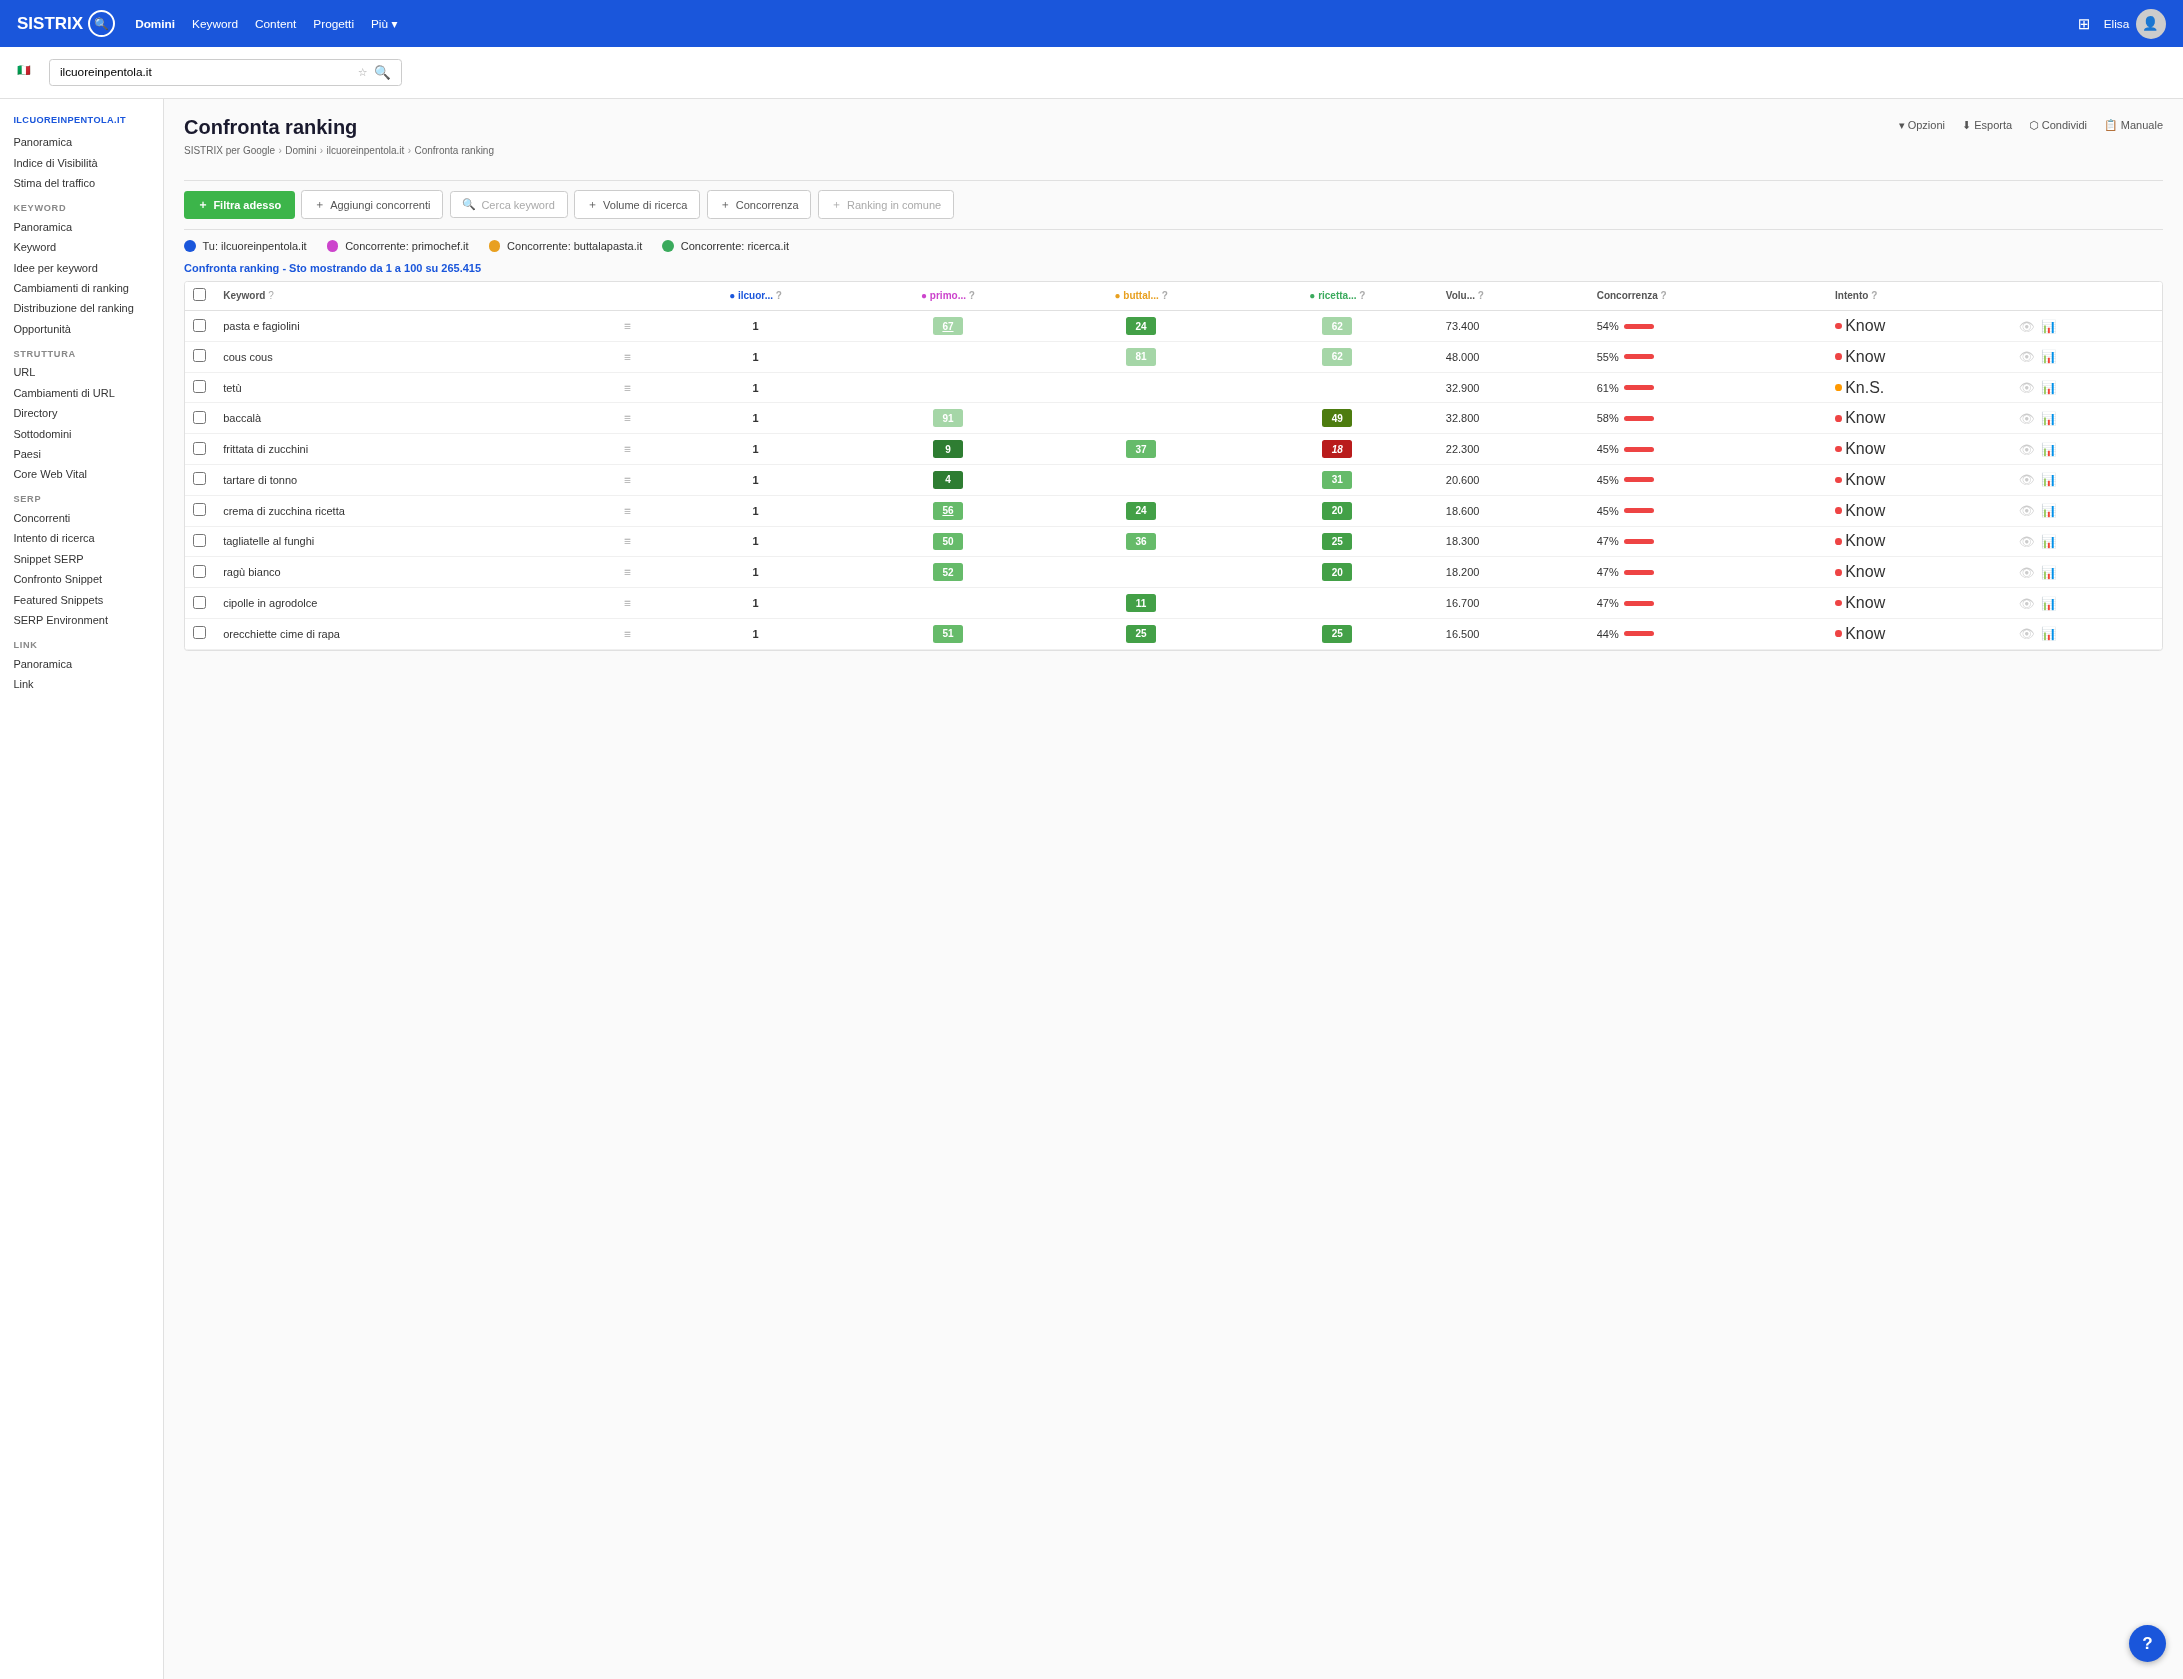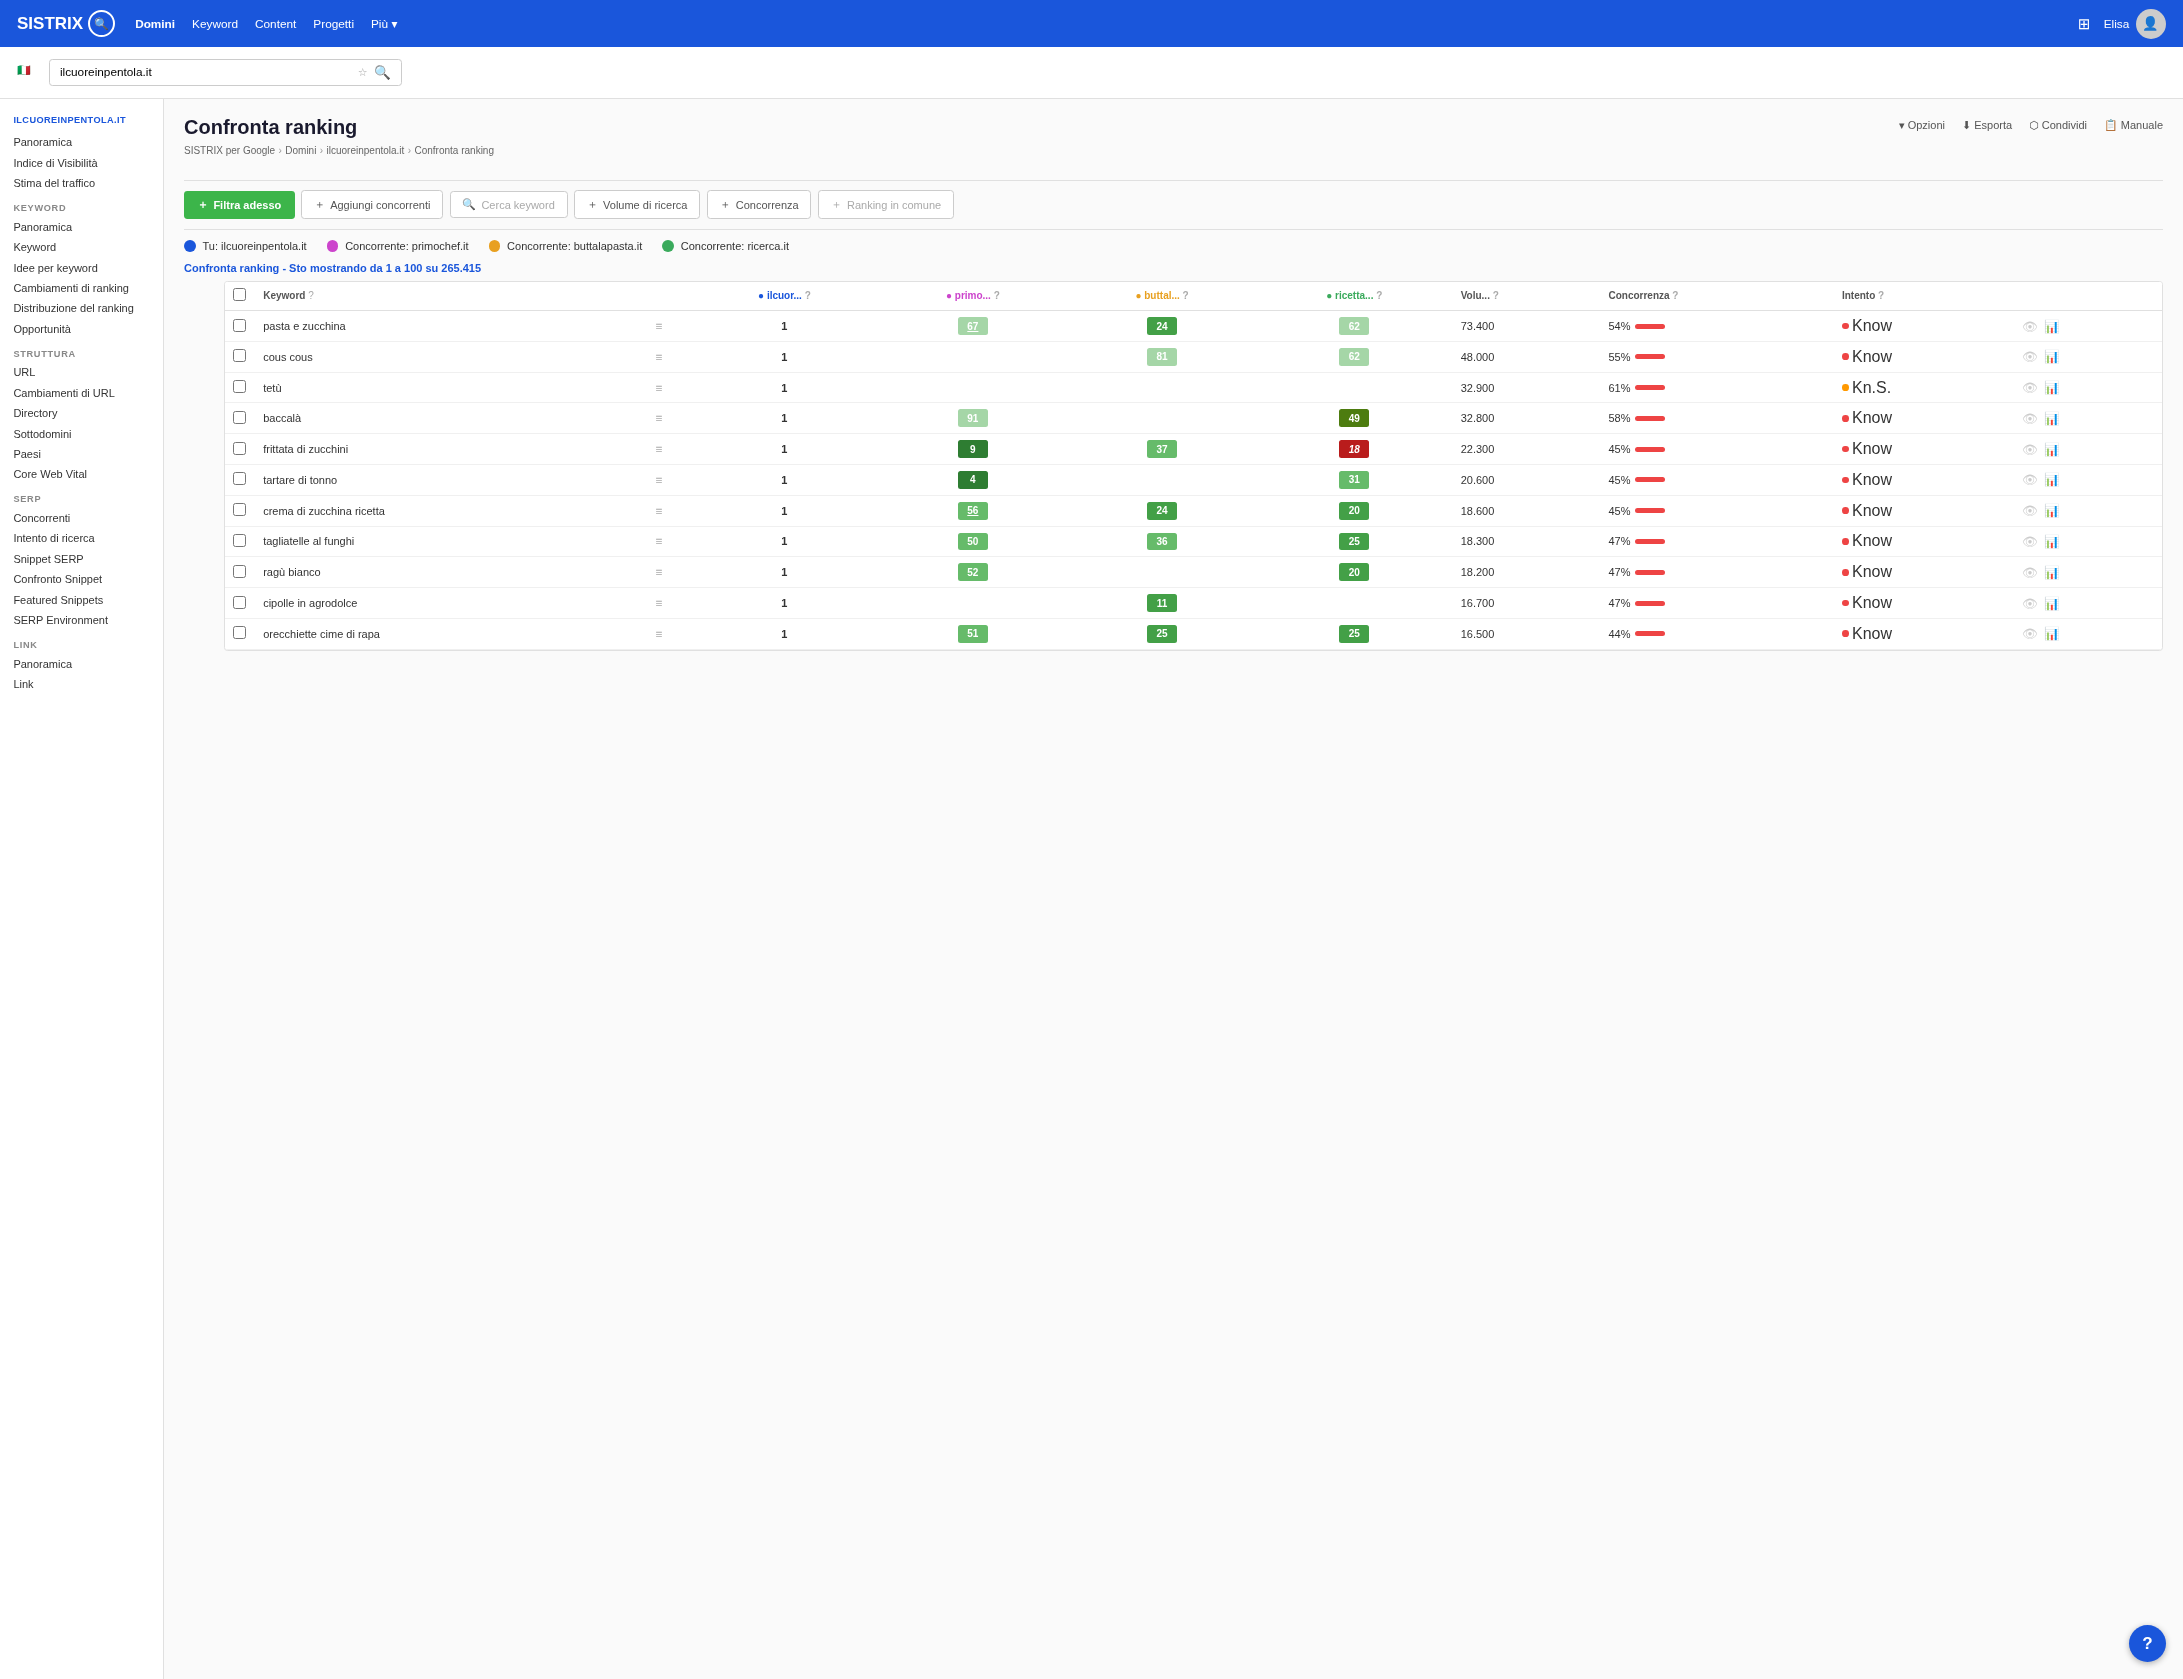--- a/index.html
+++ b/index.html
@@ -49,21 +49,21 @@
     .btn-conc { background: white; border: 0.8px solid #ccc; border-radius: 3.4px; padding: 5.9px 11.8px; font-size: 11px; cursor: pointer; display: flex; align-items: center; gap: 5px; color: #555; }
     .btn-rank { background: white; border: 0.8px solid #ccc; border-radius: 3.4px; padding: 5.9px 11.8px; font-size: 11px; cursor: pointer; display: flex; align-items: center; gap: 5px; color: #aaa; }
 
     
     .legend { display: flex; align-items: center; gap: 20px; margin: 10px 0 3.4px; }
     .legend-item { display: flex; align-items: center; gap: 6.7px; font-size: 11px; }
     .legend-dot { width: 11.8px; height: 11.8px; border-radius: 50%; }
 
     
     .table-header-row { font-size: 11px; font-weight: 700; color: #1a56db; margin: 10px 0 6.7px; }
-    .table-wrap { background: white; border: 0.8px solid #e0e0e0; border-radius: 3.4px; overflow: hidden; margin-left: 40px; }
+    .table-wrap { background: white; border: 0.8px solid #e0e0e0; border-radius: 3.4px; overflow: hidden; }
     table { width: 100%; border-collapse: collapse; }
     thead th { background: white; border-bottom: 1.7px solid #e0e0e0; padding: 6.7px 8.4px; font-size: 10px; color: #555; font-weight: 600; text-align: left; white-space: nowrap; }
     thead th.center { text-align: center; }
     tbody tr { border-bottom: 0.8px solid #f0f0f0; }
     tbody td { padding: 5.9px 8.4px; font-size: 11px; vertical-align: middle; }
     .td-center { text-align: center; }
     .td-check { width: 23.5px; }
     .td-kw { font-size: 11px; color: #333; }
     .td-icon { color: #aaa; font-size: 11.8px; }
     .rank-own { font-size: 11px; font-weight: 600; color: #333; }
@@ -243,21 +243,21 @@
             <th>Concorrenza <span style="color:#aaa;cursor:pointer;">?</span></th>
             <th>Intento <span style="color:#aaa;cursor:pointer;">?</span></th>
             <th></th>
           </tr>
         </thead>
         <tbody id="table-body">
         <tr>
     <td class="td-check td-center">
       <input type="checkbox" style="">
     </td>
-    <td class="td-kw">pasta e zucchina</td>
+    <td class="td-kw">pasta e fagiolini</td>
     <td class="td-icon td-center">≡</td>
     <td class="td-center">
       <span class="rank-own">1</span>
     </td>
     <td class="td-center">
       <span class="rank-badge" style="background:#a5d6a7;color:white;text-decoration:underline;">67</span>
     </td>
     <td class="td-center">
       <span class="rank-badge" style="background:#43a047;color:white;">24</span>
     </td>

